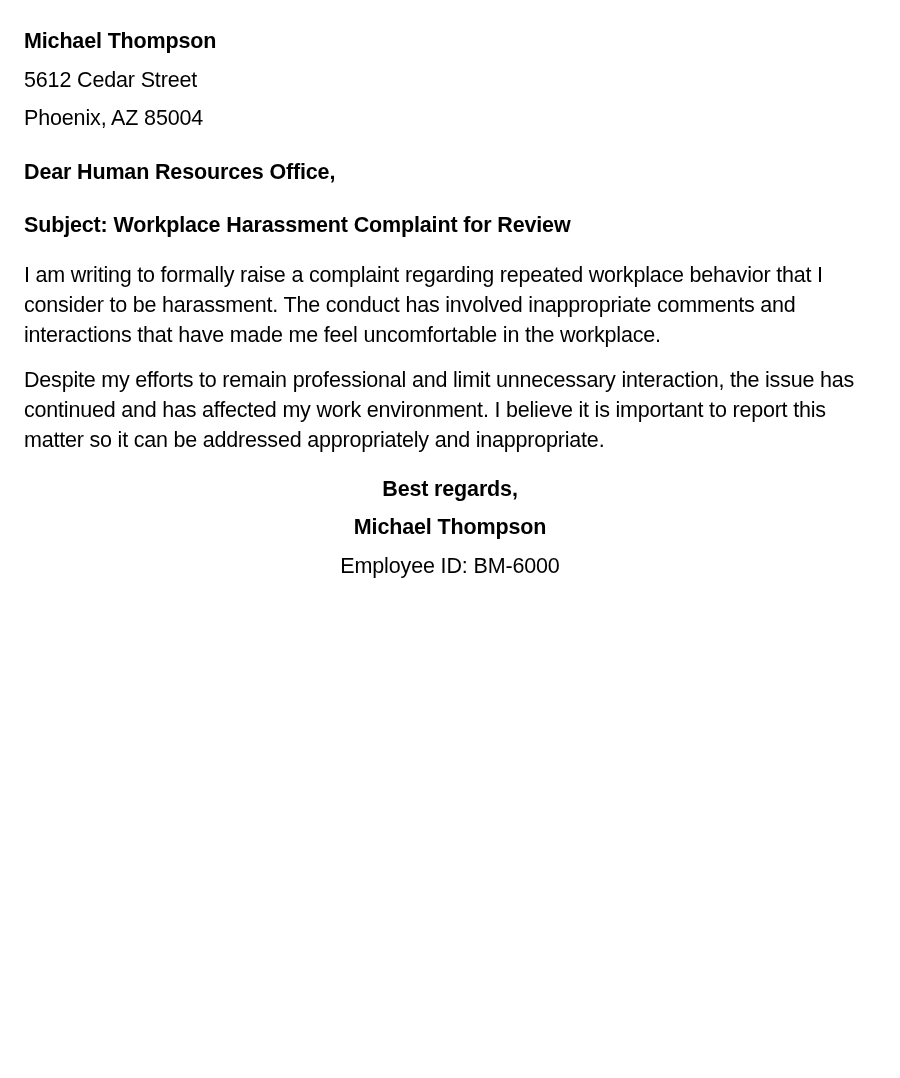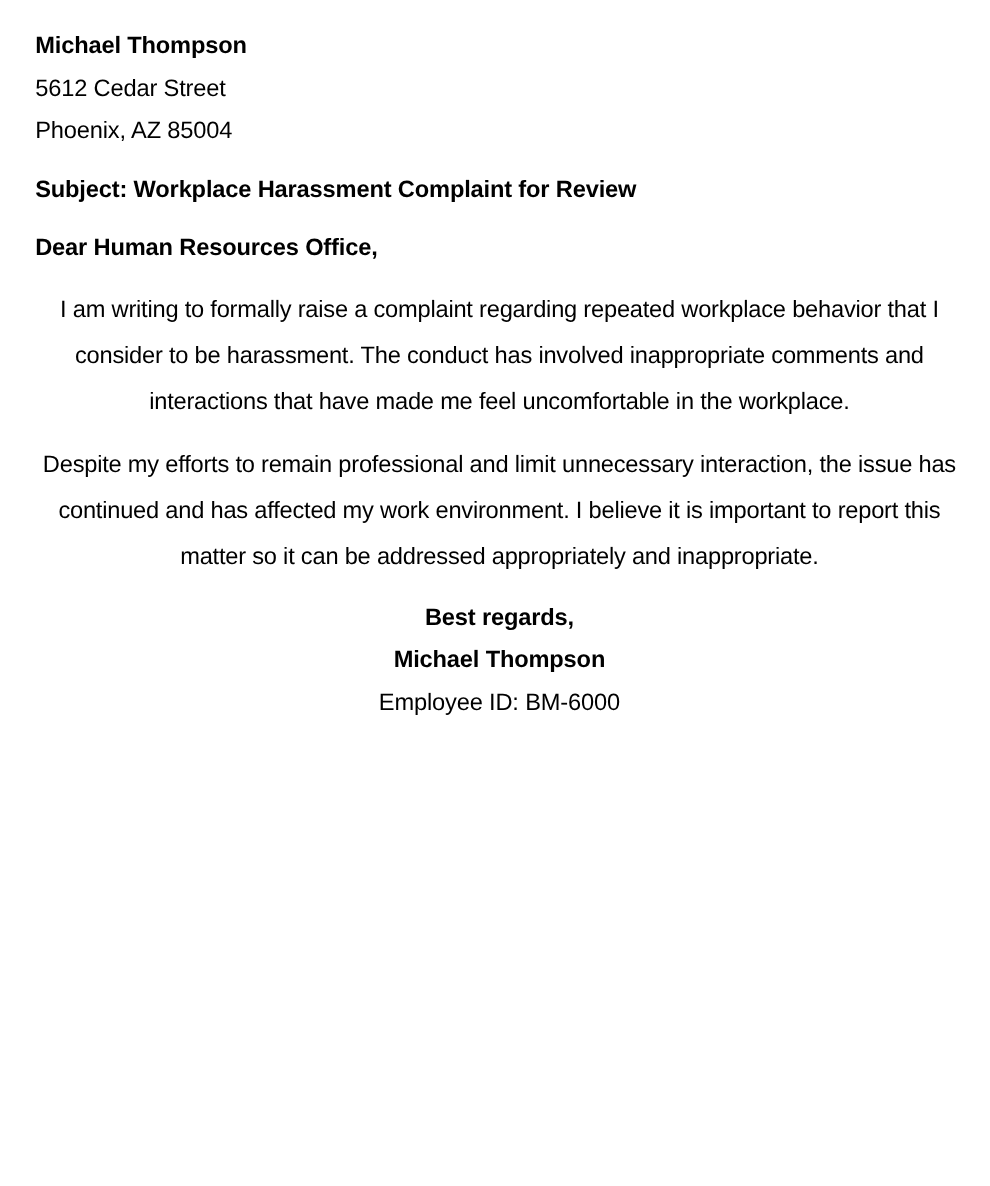--- a/index.html
+++ b/index.html
@@ -12,46 +12,46 @@
     width: 900px;
     min-height: 1078px;
     font-family: "Liberation Sans", sans-serif;
     color: #000000;
     -webkit-font-smoothing: antialiased;
   }
   .page {
     width: 900px;
     min-height: 1078px;
     box-sizing: border-box;
-    padding: 22px 24px 10px 32px;
+    padding: 22px 24px 10px 24px;
     background: #ffffff;
   }
   .block {
     margin: 0 0 15px 0;
   }
   .block:last-child {
     margin-bottom: 0;
   }
   .line {
     display: block;
     font-size: 21.5px;
     line-height: 38.5px;
     letter-spacing: -0.15px;
     white-space: pre-wrap;
   }
   .bold {
     font-weight: bold;
   }
   .para {
     font-size: 21.5px;
-    line-height: 42px;
+    line-height: 30px;
     letter-spacing: -0.2px;
     margin: 0 0 15px 0;
     max-width: 856px;
-    text-align: center;
+    text-align: left;
   }
   .sig-line {
     display: block;
     font-size: 21.5px;
     line-height: 38.5px;
     letter-spacing: -0.15px;
     text-align: center;
   }
 </style>
 </head>
@@ -61,25 +61,25 @@
 
   <div class="block">
     <span class="line bold">Michael Thompson</span>
     <span class="line">5612 Cedar Street</span>
     <span class="line">Phoenix, AZ 85004</span>
   </div>
 
 
 
   <div class="block">
-    <span class="line bold">Subject: Workplace Harassment Complaint for Review</span>
+    <span class="line bold">Dear Human Resources Office,</span>
   </div>
 
   <div class="block">
-    <span class="line bold">Dear Human Resources Office,</span>
+    <span class="line bold">Subject: Workplace Harassment Complaint for Review</span>
   </div>
 
   <p class="para">I am writing to formally raise a complaint regarding repeated workplace behavior that I consider to be harassment. The conduct has involved inappropriate comments and interactions that have made me feel uncomfortable in the workplace.</p>
   <p class="para">Despite my efforts to remain professional and limit unnecessary interaction, the issue has continued and has affected my work environment. I believe it is important to report this matter so it can be addressed appropriately and inappropriate.</p>
 
   <div class="block">
     <span class="sig-line bold">Best regards,</span>
     <span class="sig-line bold">Michael Thompson</span>
     <span class="sig-line">Employee ID: BM-6000</span>
   </div>

